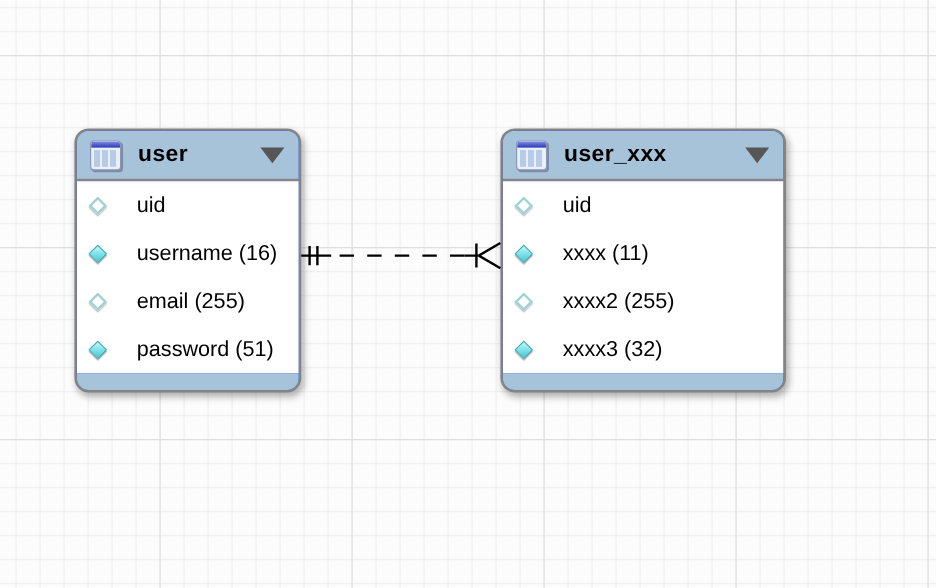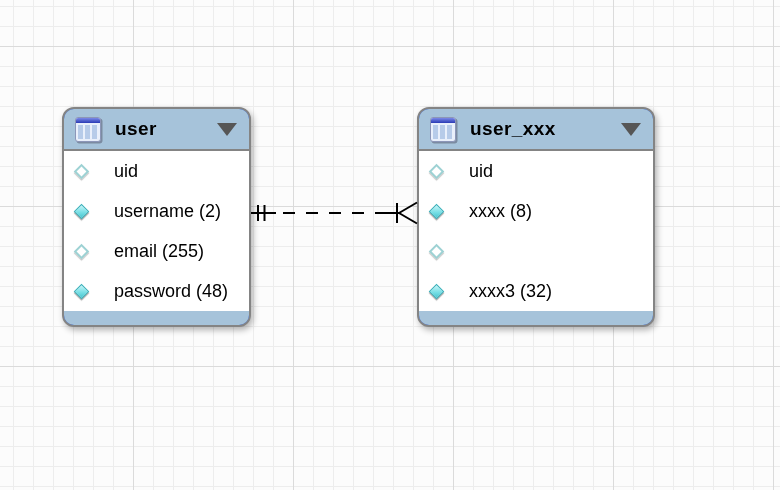--- a/index.html
+++ b/index.html
@@ -125,33 +125,33 @@
     <div class="col-row">
       <span class="diamond-wrap">
           <span class="diamond nullable"></span>
         </span>
       <span class="col-label">uid</span>
     </div>
     <div class="col-row">
       <span class="diamond-wrap">
           <span class="diamond notnull"></span>
         </span>
-      <span class="col-label">username (2)</span>
+      <span class="col-label">username (16)</span>
     </div>
     <div class="col-row">
       <span class="diamond-wrap">
           <span class="diamond nullable"></span>
         </span>
       <span class="col-label">email (255)</span>
     </div>
     <div class="col-row">
       <span class="diamond-wrap">
           <span class="diamond notnull"></span>
         </span>
-      <span class="col-label">password (48)</span>
+      <span class="col-label">password (51)</span>
     </div>
   </div>
   <div class="entity-footer"></div>
 </div>
 
 <div class="entity" id="table-node-user-xxx">
   <div class="entity-header">
     <div class="table-icon">
       <div class="titlebar"></div>
       <div class="cols"></div>
@@ -163,26 +163,27 @@
     <div class="col-row">
       <span class="diamond-wrap">
           <span class="diamond nullable"></span>
         </span>
       <span class="col-label">uid</span>
     </div>
     <div class="col-row">
       <span class="diamond-wrap">
           <span class="diamond notnull"></span>
         </span>
-      <span class="col-label">xxxx (8)</span>
-    </div>
-    <div class="col-row">
-      <span class="diamond-wrap">
-          <span class="diamond nullable"></span>
-        </span>
+      <span class="col-label">xxxx (11)</span>
+    </div>
+    <div class="col-row">
+      <span class="diamond-wrap">
+          <span class="diamond nullable"></span>
+        </span>
+      <span class="col-label">xxxx2 (255)</span>
     </div>
     <div class="col-row">
       <span class="diamond-wrap">
           <span class="diamond notnull"></span>
         </span>
       <span class="col-label">xxxx3 (32)</span>
     </div>
   </div>
   <div class="entity-footer"></div>
 </div>

